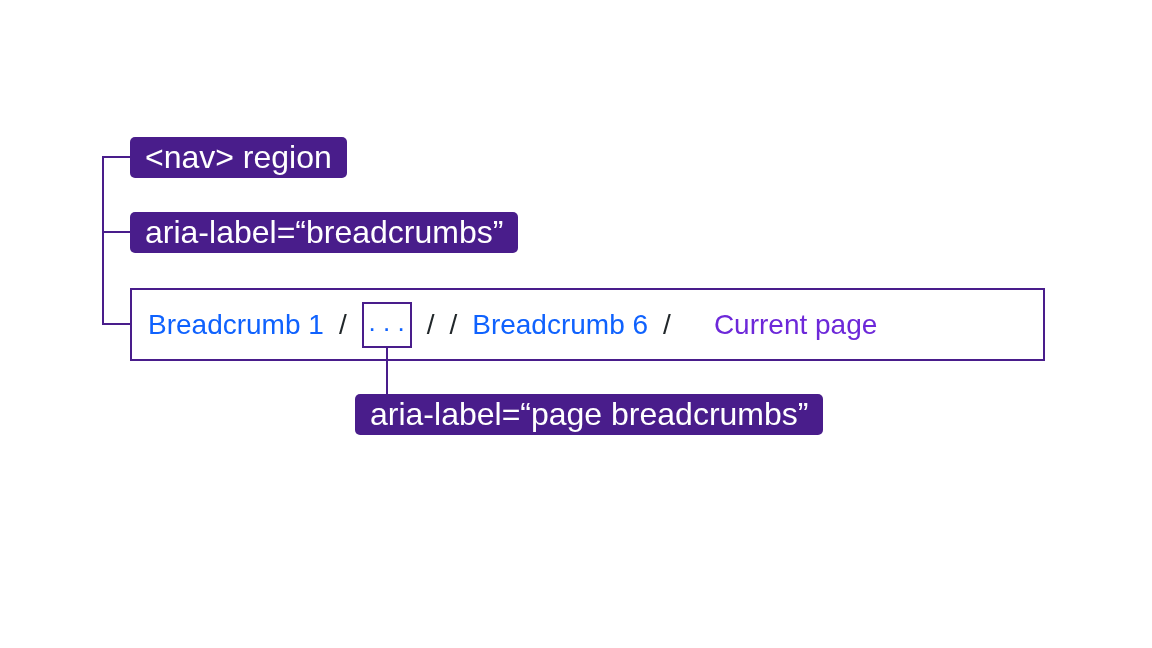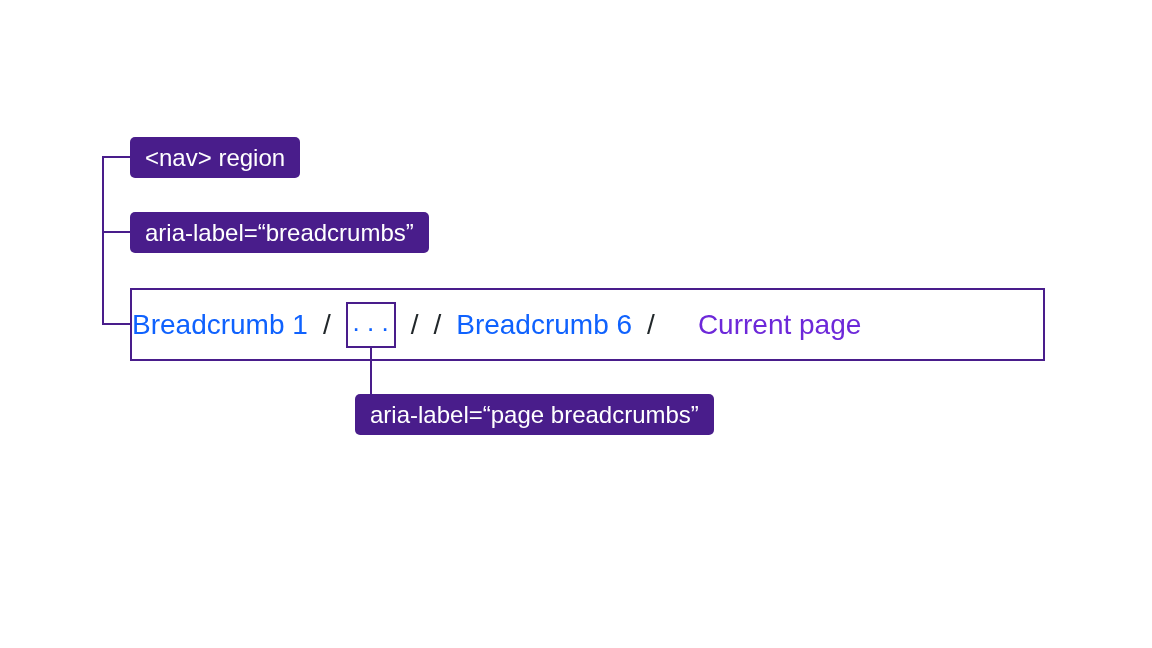--- a/index.html
+++ b/index.html
@@ -15,36 +15,37 @@
   .line.v { width: 2px; }
   .line.h { height: 2px; }
   .badge {
     position: absolute;
     height: 41px;
     display: flex;
     align-items: center;
     padding: 0 15px;
     background: #491d8b;
     color: #ffffff;
-    font-size: 24px;
+    font-size: 32px;
     border-radius: 5px;
     white-space: nowrap;
     box-sizing: border-box;
   }
   .breadcrumb-box {
     position: absolute;
     left: 130px;
     top: 288px;
     width: 915px;
     height: 73px;
     box-sizing: border-box;
     border: 2px solid #491d8b;
     background: #ffffff;
     display: flex;
     align-items: center;
+    padding-left: 16px;
     gap: 15px;
     font-size: 28px;
     white-space: nowrap;
   }
   .crumb.link {
     color: #0f62fe;
     text-decoration: none;
     cursor: pointer;
   }
   .crumb.current { color: #6d28d9; margin-left: 28px; }

